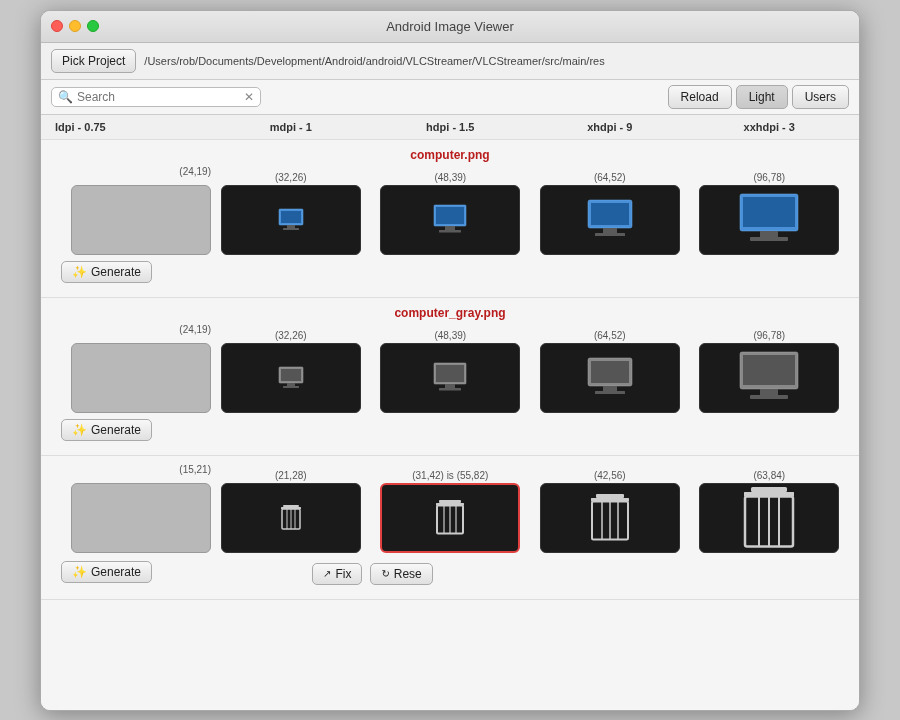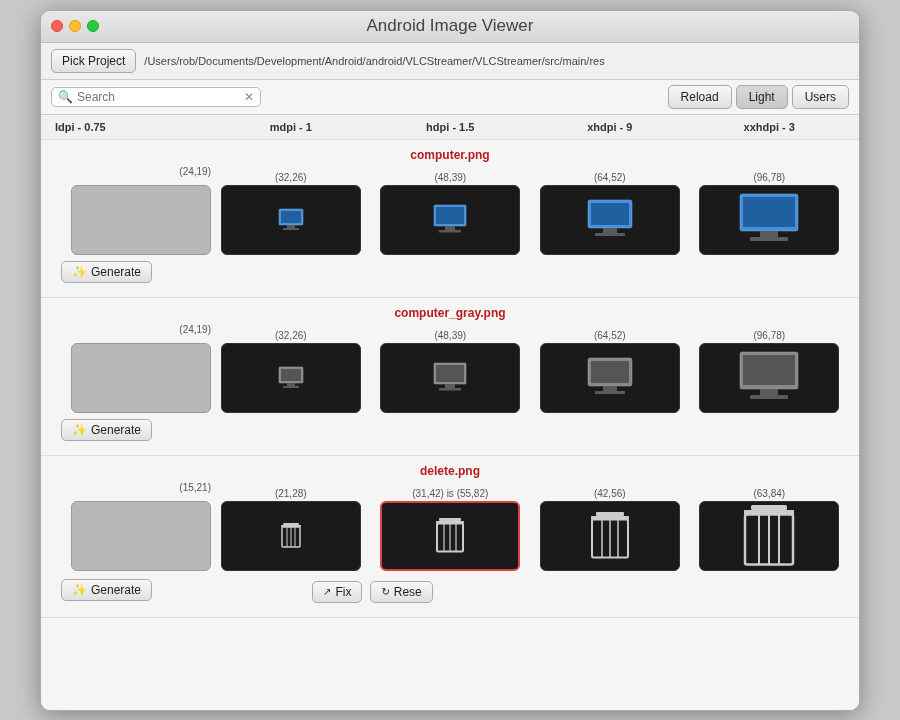--- a/index.html
+++ b/index.html
@@ -39,21 +39,21 @@
     }
     .traffic-light {
       width: 12px;
       height: 12px;
       border-radius: 50%;
     }
     .traffic-light.close { background: #ff5f57; border: 1px solid #e0443e; }
     .traffic-light.minimize { background: #ffbd2e; border: 1px solid #dfa123; }
     .traffic-light.maximize { background: #28c940; border: 1px solid #1aab29; }
     .title-bar-text {
-      font-size: 17px;
+      font-size: 13px;
       color: #444;
       font-weight: 500;
     }
     .toolbar {
       background: #f0f0f0;
       border-bottom: 1px solid #ccc;
       padding: 6px 10px;
       display: flex;
       align-items: center;
       gap: 8px;
@@ -399,21 +399,20 @@
       </div>
       <div class="generate-row">
         <button class="btn-generate">
           <span>✨</span>
           <span>Generate</span>
         </button>
       </div>
     </div>
 
     <div class="image-group">
-      <div class="group-title">delete.png</div>
       <div class="image-row">
         <div class="image-cell ldpi-cell">
           <span class="size-label">(15,21)</span>
           <div class="ldpi-box"></div>
         </div>
         <div class="image-cell">
           <span class="size-label">(21,28)</span>
           <div class="img-box">
             <svg width="22" height="28" viewBox="0 0 22 28" fill="none">
               <rect x="3" y="1" width="16" height="2" rx="1" fill="#ccc"></rect>

